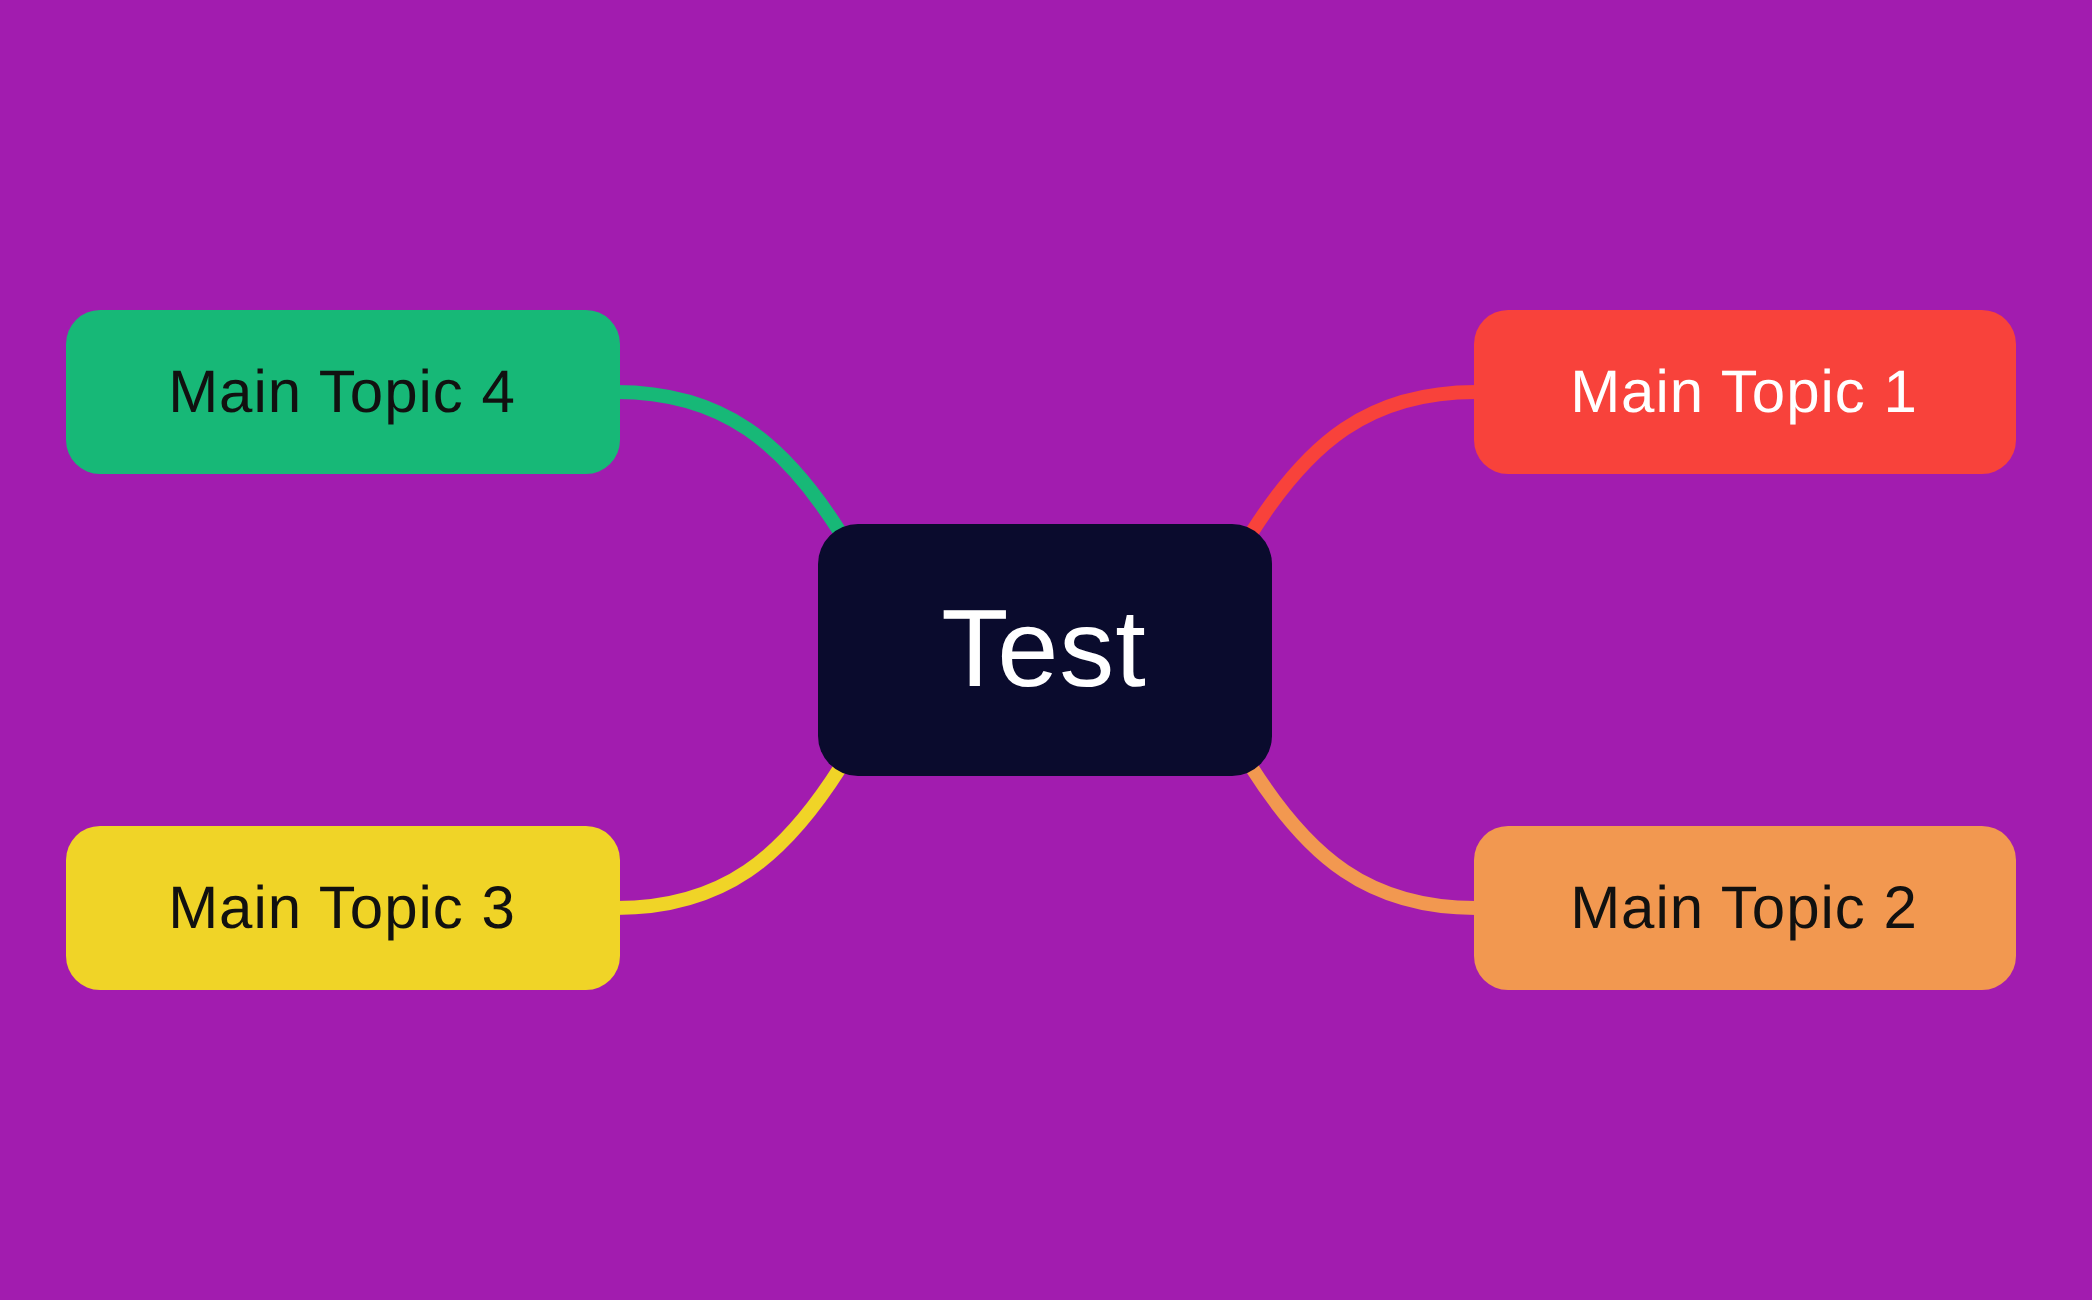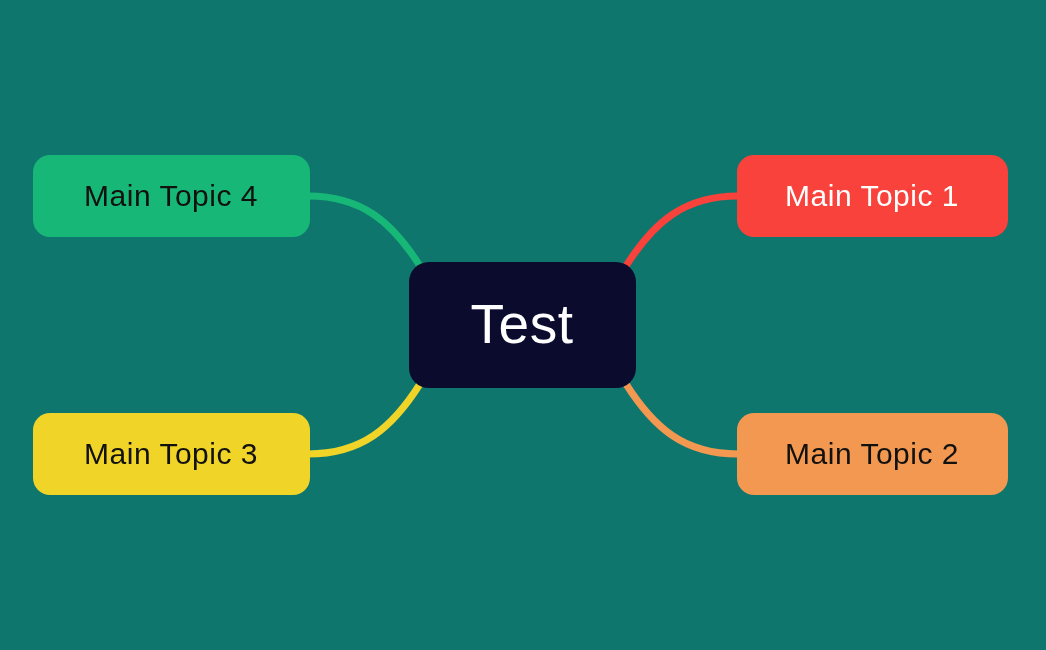--- a/index.html
+++ b/index.html
@@ -4,21 +4,21 @@
 <style>
   html, body {
     margin: 0;
     padding: 0;
     background: #ffffff;
   }
   .canvas {
     position: relative;
     width: 1046px;
     height: 650px;
-    background: #0f766e;
+    background: #a21caf;
     overflow: hidden;
     text-decoration: underline;
   }
   svg.mindmap {
     display: block;
     width: 1046px;
     height: 650px;
   }
   .connector {
     fill: none;

